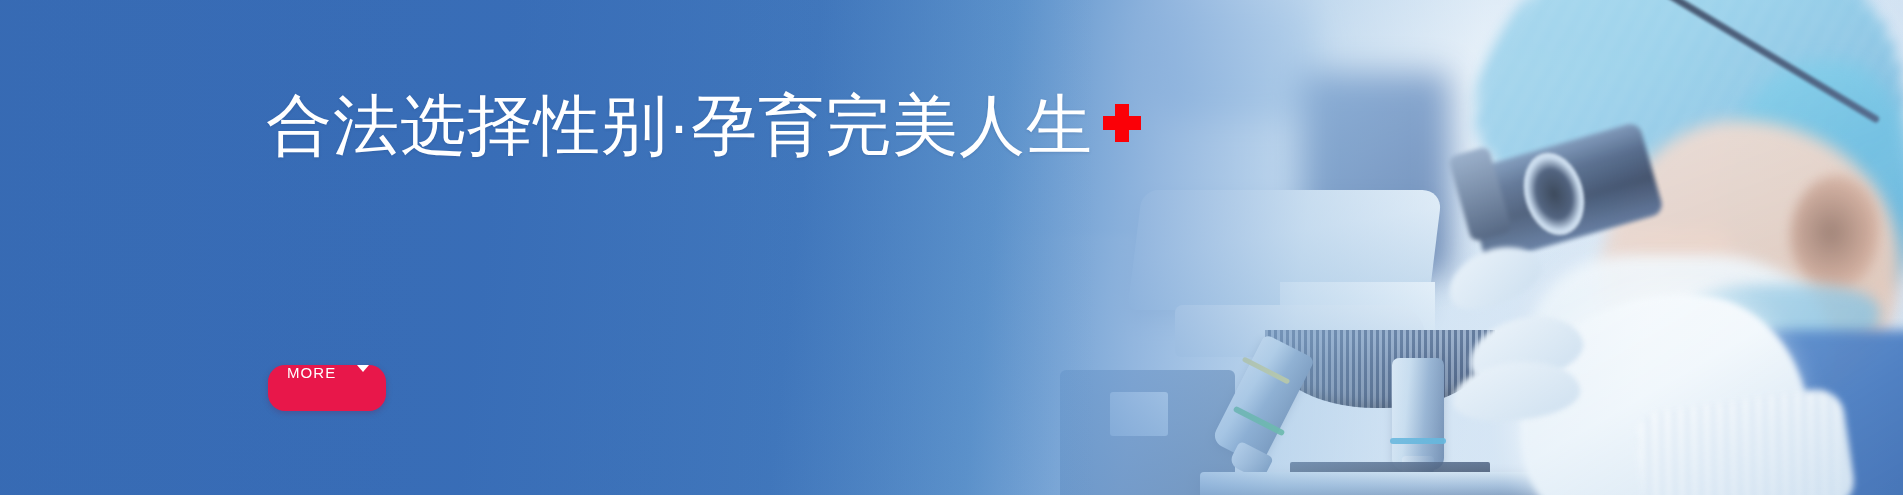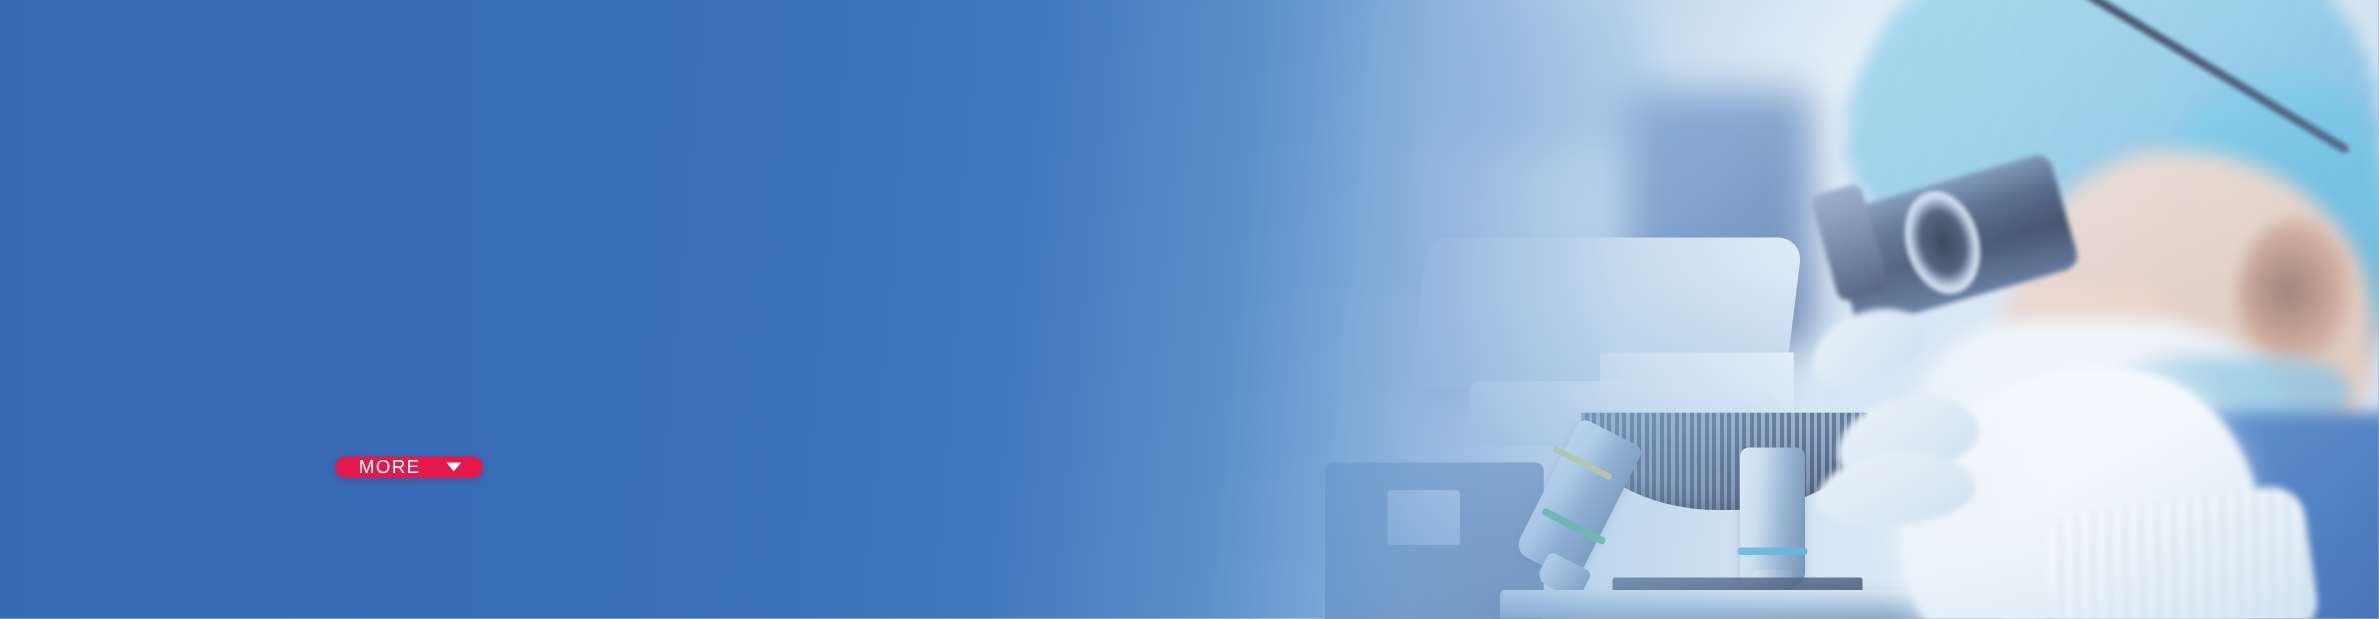--- a/index.html
+++ b/index.html
@@ -324,24 +324,24 @@
     font-size:43px;
     line-height:1.2;
     letter-spacing:1px;
     white-space:nowrap;
     text-shadow:0 1px 3px rgba(20,50,100,.15);
   }
 
   .more-btn{
     position:absolute;
     left:268px; top:365px;
-    height:17px;
+    height:46px;
     padding:0 17px 0 19px;
     display:inline-flex;
-    align-items:center;
+    align-items:flex-start;
     gap:21px;
     border:none;
     border-radius:17px;
     background:#e8174a;
     color:#ffffff;
     font-family:"Liberation Sans","DejaVu Sans",sans-serif;
     font-size:15px;
     letter-spacing:1.1px;
     cursor:pointer;
     box-shadow:0 2px 6px rgba(120,10,40,.22);
@@ -406,20 +406,24 @@
     <div class="finger finger-1"></div>
     <div class="finger finger-2"></div>
     <div class="glove-cuff"></div>
   </div>
 
   <div class="overlay"></div>
   <div class="overlay-soft"></div>
 
   <div class="content">
 
+    <div class="headline">
+      <span class="headline-text">合法选择性别·孕育完美人生</span>
+      <span class="cross-icon"></span>
+    </div>
 
 
     <button class="more-btn">
       <span class="more-label">MORE</span>
       <span class="more-caret"></span>
     </button>
 
   </div>
 </div>
 

